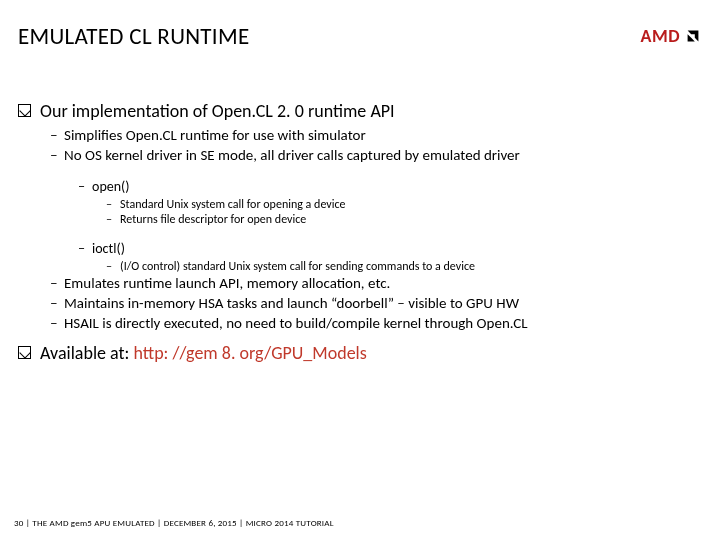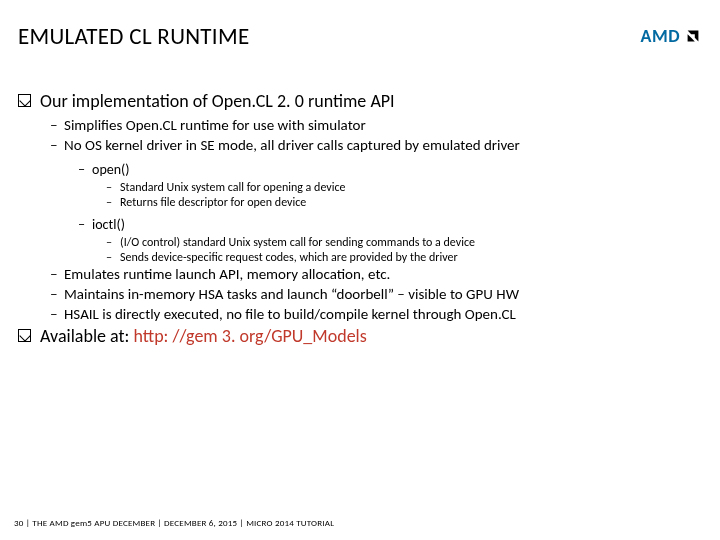--- a/index.html
+++ b/index.html
@@ -33,35 +33,35 @@
     font-weight: 400;
     letter-spacing: 0.3px;
   }
   .logo {
     display: flex;
     align-items: center;
     gap: 4px;
     font-weight: 700;
     font-size: 18px;
     letter-spacing: 0.5px;
-    color: #0369a1;
+    color: #b91c1c;
   }
   .logo-mark {
     width: 18px;
     height: 18px;
   }
   .body {
     position: absolute;
     top: 90px;
     left: 18px;
     right: 18px;
   }
   .l1 {
     font-size: 18px;
-    margin: 0 0 4px 0;
+    margin: 10px 0 4px 0;
     padding-left: 22px;
     position: relative;
   }
   .l1::before {
     content: "";
     position: absolute;
     left: 0;
     top: 4px;
     width: 13px;
     height: 13px;
@@ -87,21 +87,21 @@
     position: relative;
   }
   .l2::before {
     content: "‒";
     position: absolute;
     left: 0;
     top: 0;
   }
   .l3 {
     font-size: 14px;
-    margin: 7px 0 2px 60px;
+    margin: 14px 0 2px 60px;
     padding-left: 14px;
     position: relative;
   }
   .l3::before {
     content: "‒";
     position: absolute;
     left: 0;
     top: 0;
   }
   .l4 {
@@ -147,26 +147,25 @@
 
   <div class="body">
     <div class="l1">Our implementation of Open.CL 2. 0 runtime API</div>
     <div class="l2">Simplifies Open.CL runtime for use with simulator</div>
     <div class="l2">No OS kernel driver in SE mode, all driver calls captured by emulated driver</div>
     <div class="l3">open()</div>
     <div class="l4">Standard Unix system call for opening a device</div>
     <div class="l4">Returns file descriptor for open device</div>
     <div class="l3">ioctl()</div>
     <div class="l4">(I/O control) standard Unix system call for sending commands to a device</div>
-    <div class="l4">Sends device-specific request codes, which are provided by the driver</div>
     <div class="l2">Emulates runtime launch API, memory allocation, etc.</div>
     <div class="l2">Maintains in-memory HSA tasks and launch “doorbell” – visible to GPU HW</div>
-    <div class="l2">HSAIL is directly executed, no file to build/compile kernel through Open.CL</div>
+    <div class="l2">HSAIL is directly executed, no need to build/compile kernel through Open.CL</div>
     <div class="l1">
-      <span>Available at: </span><span class="link">http: //gem 3. org/GPU_Models</span>
+      <span>Available at: </span><span class="link">http: //gem 8. org/GPU_Models</span>
     </div>
   </div>
 
   <div class="footer">
-    <span>30</span><span>  |  </span><span>THE AMD gem5 APU DECEMBER</span><span>  |  </span><span>DECEMBER 6, 2015</span><span>  |  </span><span>MICRO 2014 TUTORIAL</span>
+    <span>30</span><span>  |  </span><span>THE AMD gem5 APU EMULATED</span><span>  |  </span><span>DECEMBER 6, 2015</span><span>  |  </span><span>MICRO 2014 TUTORIAL</span>
   </div>
 
 </div>
 
 </body></html>

